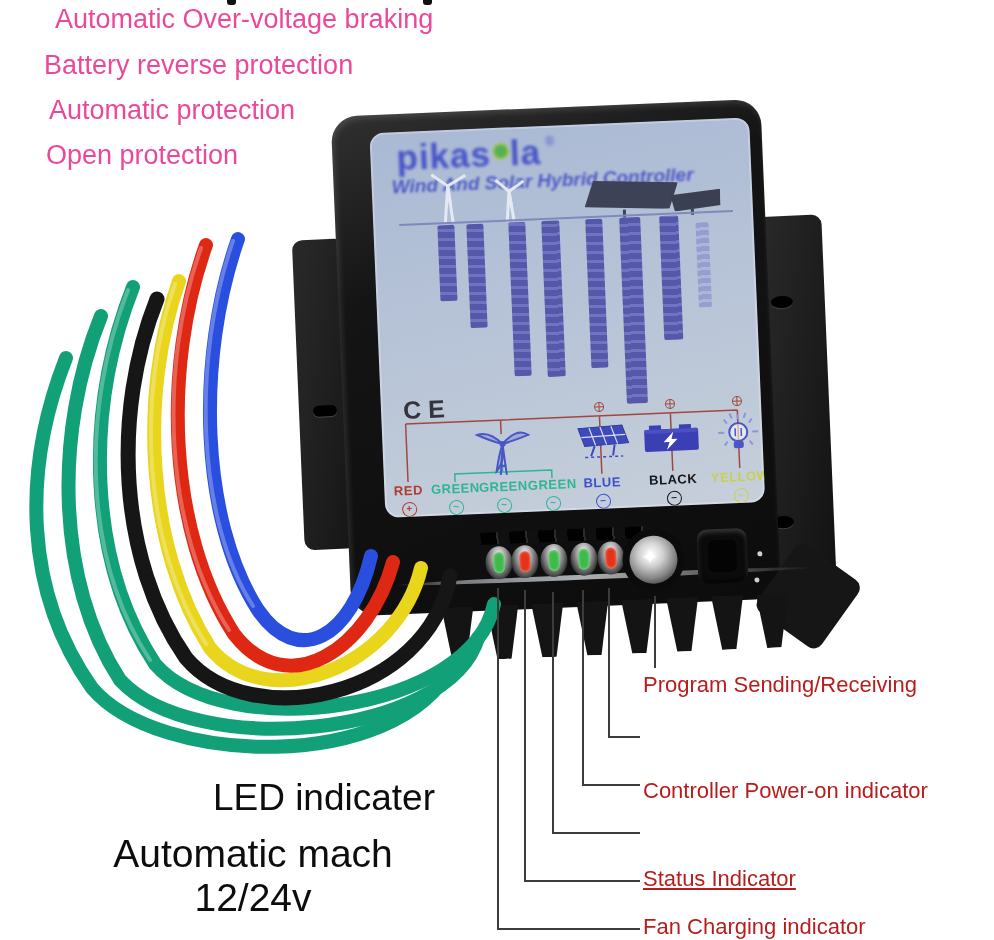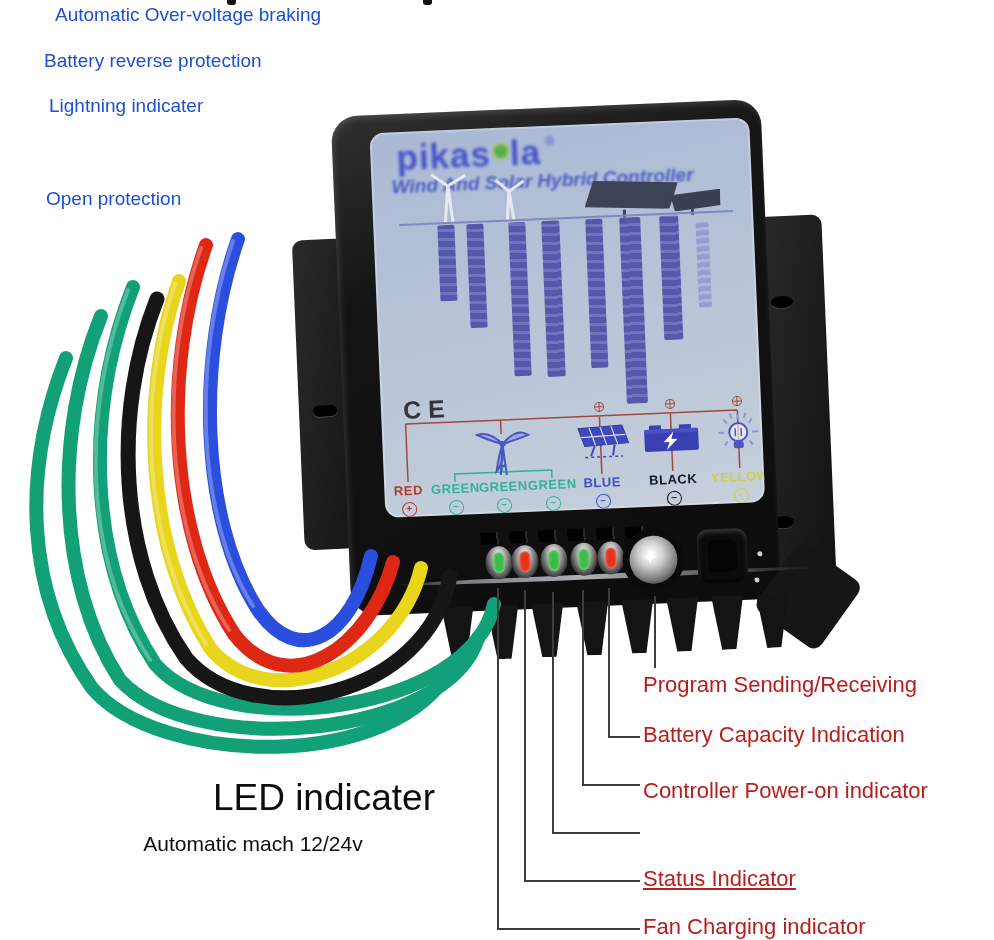--- a/index.html
+++ b/index.html
@@ -1,23 +1,23 @@
 <!DOCTYPE html>
 <html><head>
 <meta charset="utf-8">
 <style>
   html,body{margin:0;padding:0;background:#fff;}
   #stage{position:relative;width:994px;height:940px;background:#fff;overflow:hidden;
          font-family:"Liberation Sans",sans-serif;}
   
-  .feature{position:absolute;font-size:19px;color:#1d4ed8;white-space:nowrap;}
+  .feature{position:absolute;font-size:27px;color:#ec4899;white-space:nowrap;}
   .f0{left:55px;top:4px;}
   .f1{left:44px;top:50px;}
   .f2{left:49px;top:95px;}
-  .f3{left:46px;top:140px;margin-top:48px;}
+  .f3{left:46px;top:140px;}
   .crop-mark{position:absolute;top:0;width:9px;height:5px;background:#111;border-radius:0 0 3px 3px;}
   .cm0{left:227px;} .cm1{left:423px;}
 
   
   .device{position:absolute;left:292px;top:97px;width:560px;height:570px;
           transform:rotate(-2.4deg);}
   .device *{position:absolute;}
   .flange-left{left:6px;top:132px;width:52px;height:310px;background:linear-gradient(100deg,#2a2a2a,#151515);border-radius:10px;}
   .flange-slot{left:14px;top:166px;width:24px;height:11px;background:#000;border-radius:6px;box-shadow:0 1px 0 rgba(255,255,255,.18);}
   .flange-right{left:462px;top:128px;width:74px;height:372px;background:linear-gradient(100deg,#2c2c2c,#121212);border-radius:10px;}
@@ -98,33 +98,33 @@
   .callout-line{fill:none;stroke:#3c3c3c;stroke-width:2px;}
 
   
   .callout{position:absolute;left:643px;font-size:22px;color:#b91c1c;white-space:nowrap;}
   .co0{top:672px;} .co1{top:722px;} .co2{top:770px;} .co3{top:778px;text-align:center;} .co4{top:866px;text-decoration:underline;} .co5{top:914px;}
 
   
   .note-title{position:absolute;left:95px;top:777px;width:340px;text-align:right;
               font-size:37px;color:#0d0d0d;}
   .note-sub{position:absolute;left:83px;top:832px;width:340px;text-align:center;
-            font-size:21px;color:#0d0d0d;}
+            font-size:39px;color:#0d0d0d;}
 </style>
 </head>
 <body>
 
 <div id="stage">
 
   <div class="crop-mark cm0"></div>
   <div class="crop-mark cm1"></div>
 
   <div class="feature f0">Automatic Over-voltage braking</div>
   <div class="feature f1">Battery reverse protection</div>
-  <div class="feature f2">Lightning indicater</div>
+  <div class="feature f2">Automatic protection</div>
   <div class="feature f3">Open protection</div>
 
   <div class="device">
     <div class="flange-left">
       <div class="flange-slot"></div>
     </div>
     <div class="flange-right">
       <div class="hole h1"></div>
       <div class="hole h2"></div>
     </div>
@@ -293,21 +293,20 @@
   <svg class="overlay" width="994" height="940" viewBox="0 0 994 940">
     <polyline class="callout-line" points="655,596 655,668"></polyline>
     <polyline class="callout-line" points="609,588 609,737 640,737"></polyline>
     <polyline class="callout-line" points="583,590 583,785 640,785"></polyline>
     <polyline class="callout-line" points="553,592 553,833 640,833"></polyline>
     <polyline class="callout-line" points="525,590 525,881 640,881"></polyline>
     <polyline class="callout-line" points="498,588 498,929 640,929"></polyline>
   </svg>
 
   <div class="callout co0">Program Sending/Receiving</div>
-  <div class="callout co1">Battery Capacity Indication</div>
   <div class="callout co3">Controller Power-on indicator</div>
   <div class="callout co4">Status Indicator</div>
   <div class="callout co5">Fan Charging indicator</div>
 
   <div class="note-title">LED indicater</div>
   <div class="note-sub">Automatic mach 12/24v</div>
 
 </div>
 
 </body></html>

